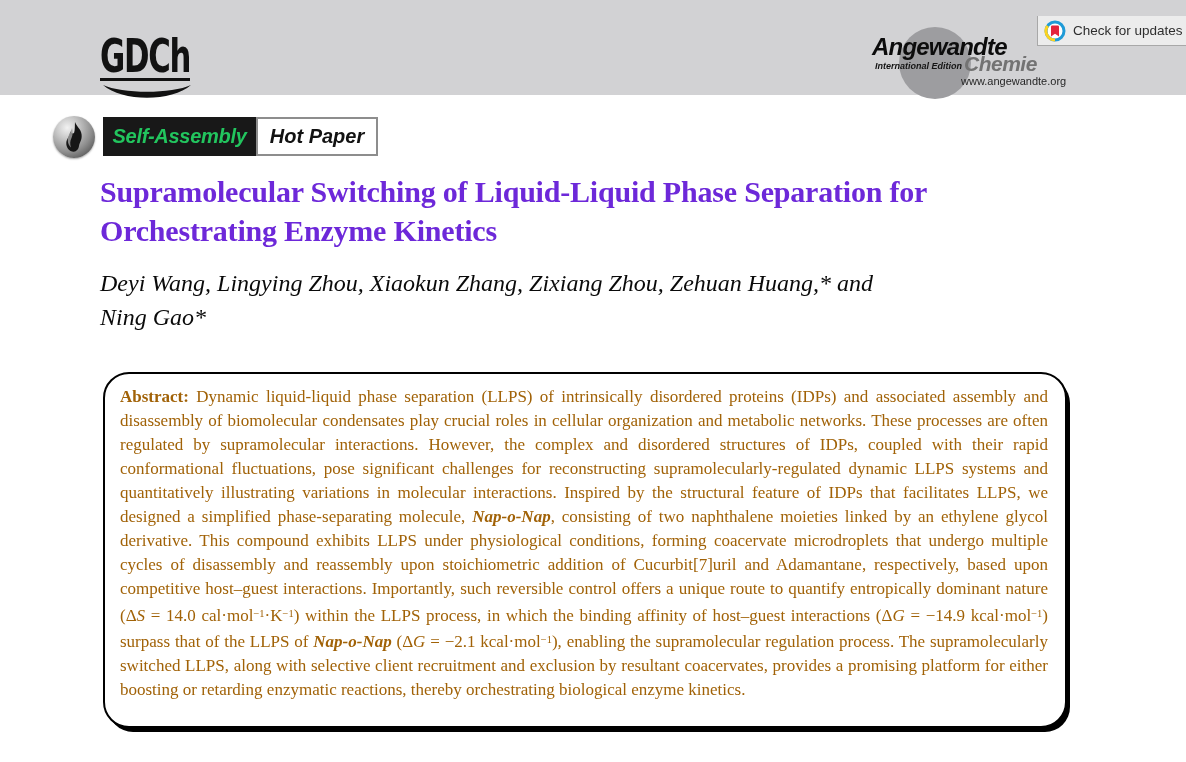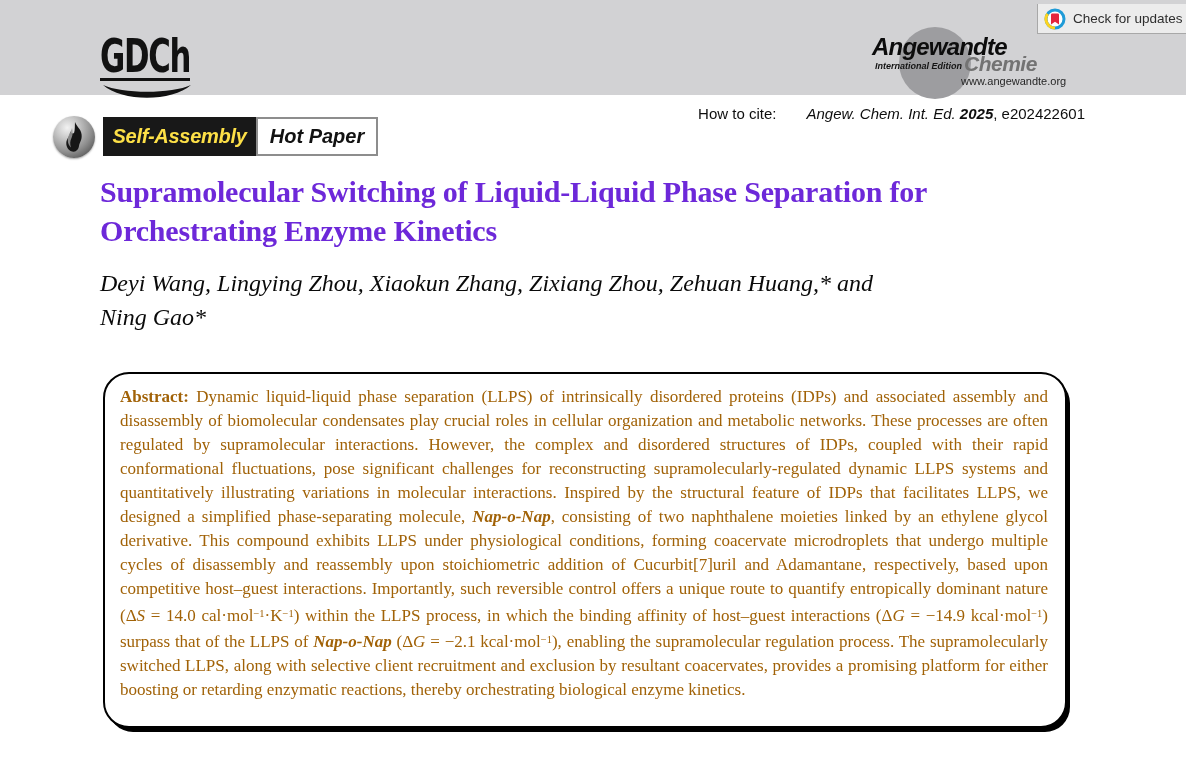--- a/index.html
+++ b/index.html
@@ -16,36 +16,36 @@
   }
   .ang-circle{position:absolute;left:899px;top:27px;width:72px;height:72px;border-radius:50%;background:#9d9da0;}
   .ang-name{position:absolute;left:872px;top:33px;font-weight:bold;font-style:italic;
     font-size:24px;letter-spacing:-0.8px;color:#0c0c0c;}
   .ang-edition{position:absolute;left:875px;top:61px;font-weight:bold;font-style:italic;font-size:9px;color:#141414;}
   .ang-chemie{position:absolute;left:964px;top:52px;font-weight:bold;font-style:italic;
     font-size:21px;letter-spacing:-0.5px;color:#737373;}
   .ang-web{position:absolute;left:961px;top:75px;font-size:11px;color:#262626;}
   
   .check-btn{
-    position:absolute;right:0;top:4px;width:149px;height:30px;background:#ececec;
+    position:absolute;right:0;top:16px;width:149px;height:30px;background:#ececec;
     border:1px solid #a8a8a8;border-top:none;border-right:none;box-sizing:border-box;
     display:flex;align-items:center;gap:7px;padding-left:6px;cursor:pointer;
   }
   .check-btn span{font-size:13.5px;color:#2e2e2e;}
   
   .cite{position:absolute;top:102px;right:101px;text-align:right;font-size:15px;color:#0e0e0e;line-height:23px;}
   .cite .lbl{margin-right:30px;}
   .cite .jrnl{font-style:italic;}
   .cite .yr{font-weight:bold;font-style:italic;}
   
   .sphere{position:absolute;left:53px;top:116px;width:42px;height:42px;border-radius:50%;
     background:radial-gradient(circle at 34% 28%, #f2f2f2 0%, #c6c6c6 28%, #8d8d8d 60%, #4f4f4f 88%, #3a3a3a 100%);
     box-shadow:0 1px 2px rgba(0,0,0,0.35);}
   .cat-black{position:absolute;left:103px;top:117px;width:153px;height:39px;background:#181818;
-    display:flex;align-items:center;justify-content:center;color:#fde047;
+    display:flex;align-items:center;justify-content:center;color:#22c55e;
     font-weight:bold;font-style:italic;font-size:20px;letter-spacing:-0.3px;}
   .cat-white{position:absolute;left:256px;top:117px;width:122px;height:39px;background:#ffffff;
     border:2px solid #8d8d8d;box-sizing:border-box;display:flex;align-items:center;justify-content:center;
     color:#121212;font-weight:bold;font-style:italic;font-size:20px;}
   
   .title{position:absolute;left:100px;top:172px;width:950px;
     font-family:"Liberation Serif", serif;font-weight:bold;font-size:30px;line-height:39px;
     color:#6d28d9;white-space:pre-line;letter-spacing:-0.2px;}
   .authors{position:absolute;left:100px;top:266px;width:950px;
     font-family:"Liberation Serif", serif;font-style:italic;font-size:24px;line-height:34px;
@@ -85,23 +85,20 @@
 <div class="check-btn">
   <svg width="22" height="22" viewBox="0 0 22 22">
     <circle cx="11" cy="11" r="9" fill="#ffffff" stroke="#1f9bd7" stroke-width="3"></circle>
     <path d="M11 20 A9 9 0 0 1 3.63 5.84" fill="none" stroke="#fdd31f" stroke-width="3"></path>
     <path d="M8.2 5.5 h5.6 q1.2 0 1.2 1.2 v9.8 l-4 -2.7 -4 2.7 v-9.8 q0 -1.2 1.2 -1.2 z" fill="#e4253c"></path>
   </svg>
   <span>Check for updates</span>
 </div>
 
 <div class="cite">
-  <div>
-    <span class="lbl">How to cite:</span><span class="jrnl">Angew. Chem. Int. Ed. </span><span class="yr">2025</span><span>, e202422601</span>
-  </div>
 </div>
 
 <div class="sphere">
   <svg width="42" height="42" viewBox="0 0 42 42">
     <path d="M22 6 C 23.5 10.5, 28 13, 28.6 18.5 C 29.2 24, 26.5 26.5, 26 30 C 25.6 33, 23.5 35.5, 20.8 35.8 C 16 35.5, 13 31.5, 13.3 26.8 C 13.6 22.5, 16.8 20.5, 17.3 15.5 C 18.6 17.4, 20.1 18.2, 21.2 16.6 C 22 14, 21.8 9.5, 22 6 Z" fill="#161616"></path>
     <path d="M19 12 C 17.5 17, 15 19, 14.8 24 C 14.7 27, 16 30, 18 31.5 C 16.8 28, 17 25, 18.5 22 C 20 19, 20 15, 19 12 Z" fill="#9a9a9a" opacity="0.85"></path>
   </svg>
 </div>
 <div class="cat-black">Self-Assembly</div>
 <div class="cat-white">Hot Paper</div>

